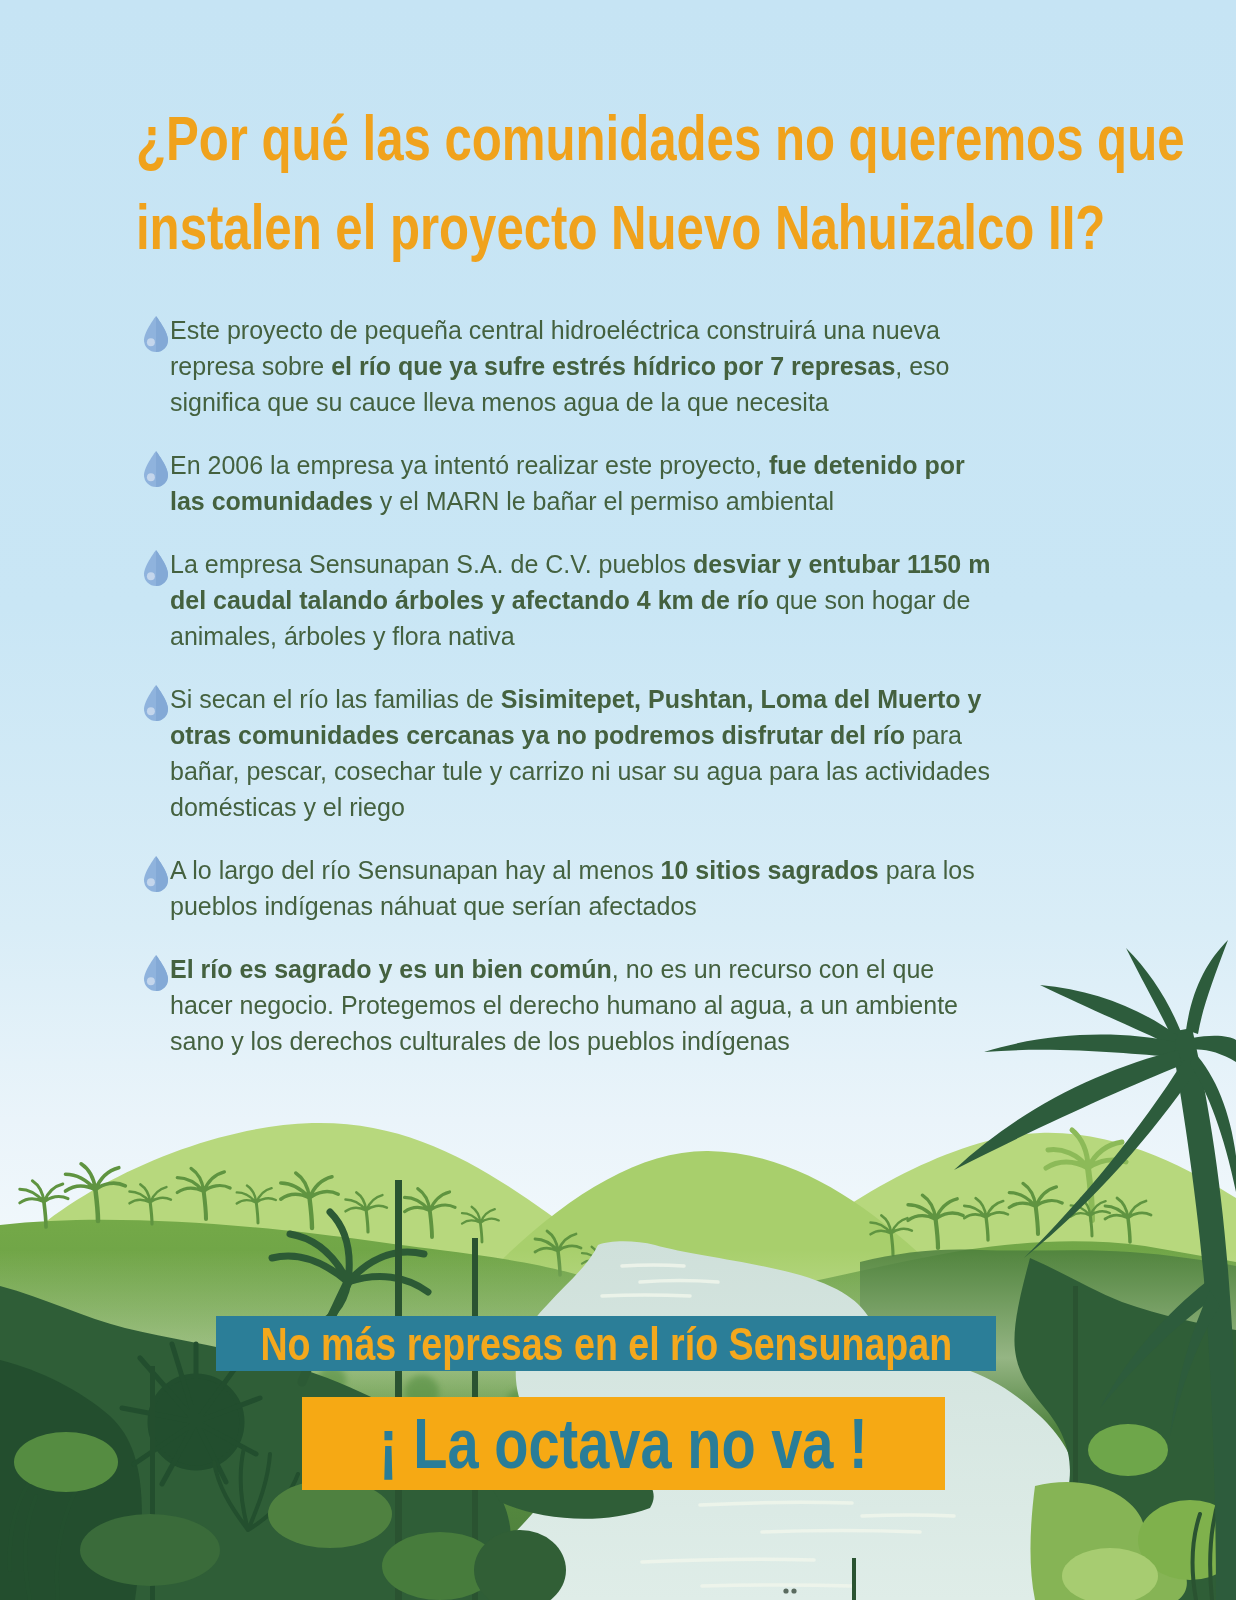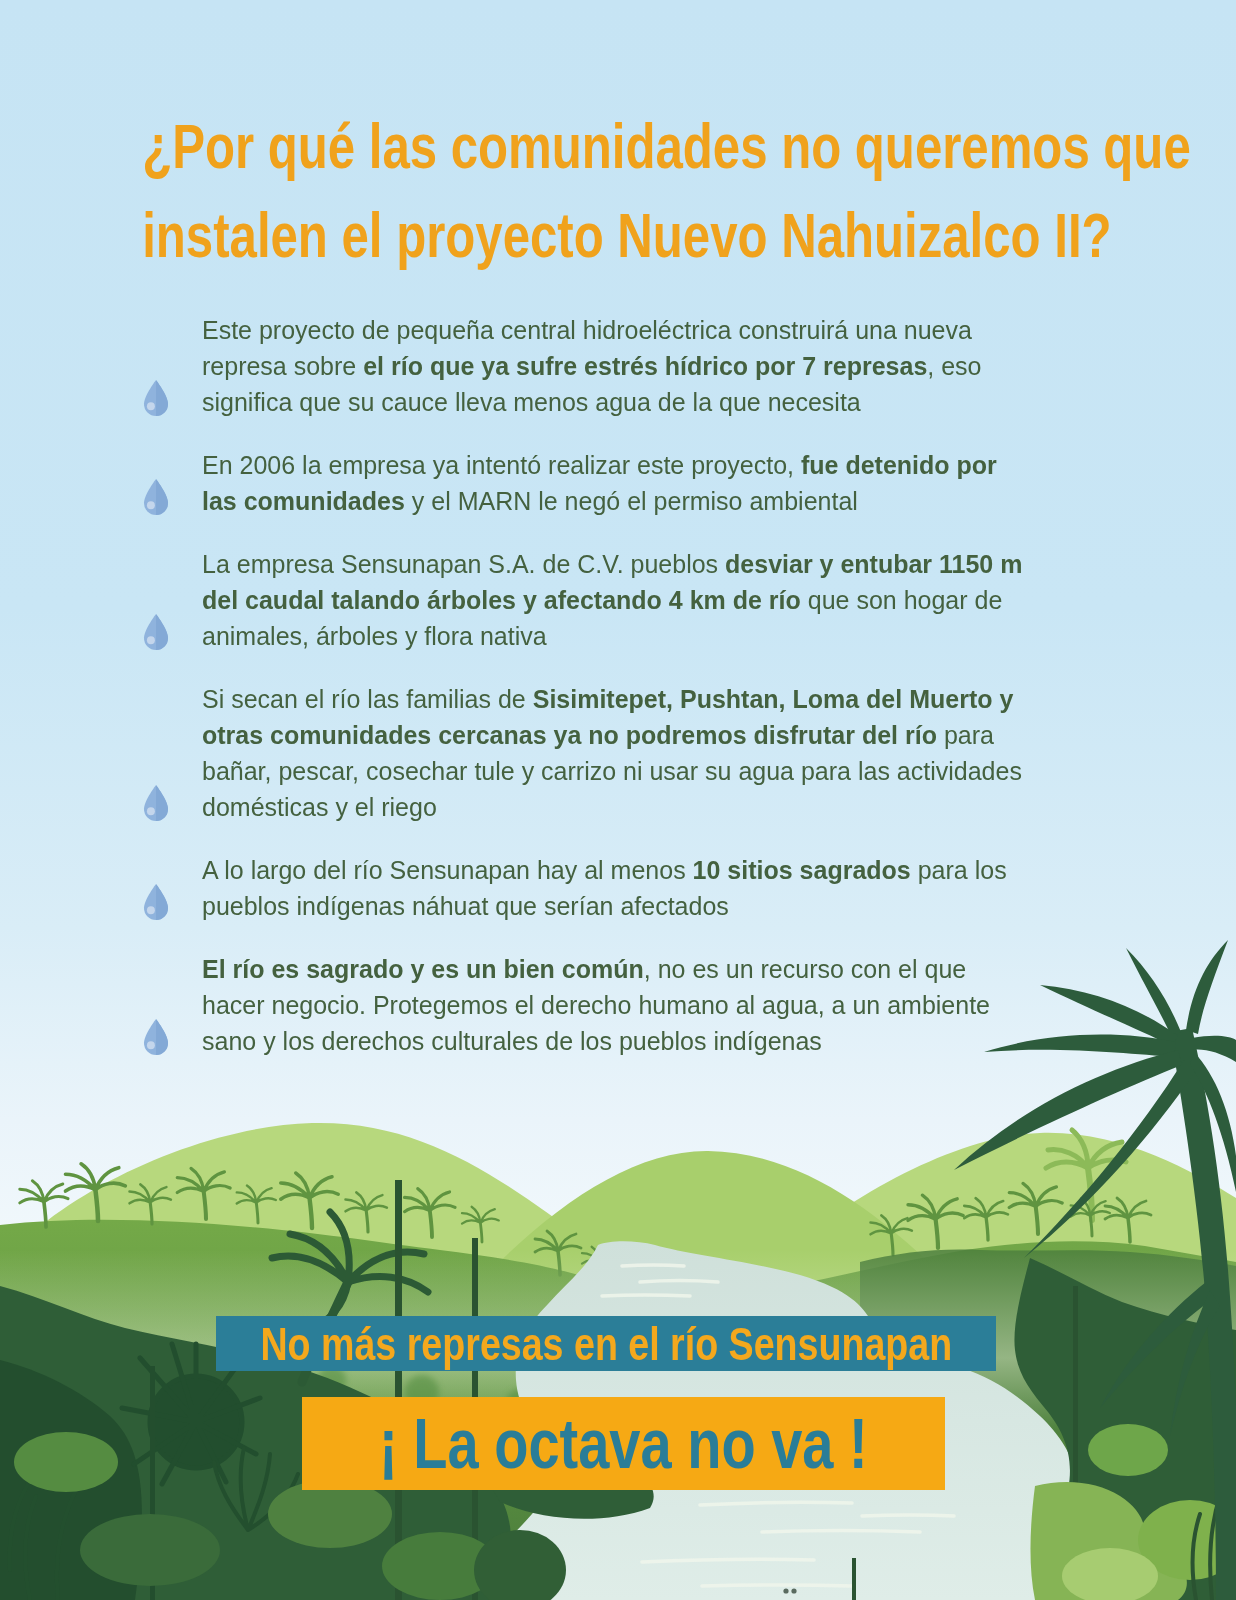--- a/index.html
+++ b/index.html
@@ -3,31 +3,31 @@
 <meta charset="utf-8">
 <style>
   html,body { margin:0; padding:0; background:#ffffff; }
   .page {
     position:relative; width:1236px; height:1600px; overflow:hidden;
     font-family:"Liberation Sans", sans-serif;
     background:linear-gradient(180deg,#c6e4f4 0%, #c9e6f5 38%, #d9edf7 58%, #eaf4fa 70%, #f3f9fc 80%, #f5fafc 100%);
   }
   
   .title {
-    position:absolute; top:94px; left:0; right:0; margin:8px;
+    position:absolute; top:94px; left:0; right:0; margin:0;
     text-align:right; color:#f0a21c; font-weight:bold;
     font-size:63px; line-height:89px; letter-spacing:0px;
   }
   .title .tline { display:block; transform:scaleX(0.78); transform-origin:center; white-space:nowrap; }
   
   .bullets {
     position:absolute; top:312px; left:142px; width:892px;
     display:flex; flex-direction:column; gap:27px;
   }
-  .bullet { display:flex; gap:32px; align-items:flex-end; }
+  .bullet { display:flex; align-items:flex-start; }
   .drop-wrap { flex:0 0 28px; padding-top:3px; }
   .bullet-text { margin:0; width:832px; font-size:25px; line-height:36px; color:#44613f; }
   .bullet-text .b { font-weight:bold; }
   
   .landscape { position:absolute; left:0; top:930px; width:1236px; height:670px; }
   
   .banner { position:absolute; display:flex; align-items:center; justify-content:center; z-index:5; }
   .banner span { display:inline-block; font-weight:bold; white-space:nowrap; transform:scaleX(0.8); transform-origin:center; }
   .banner-teal   { left:216px; top:1316px; width:780px; height:55px; background:#2b7e98; }
   .banner-teal span   { color:#f4a81d; font-size:47px; }
@@ -52,21 +52,21 @@
             <circle cx="9.5" cy="29.5" r="4.3" fill="#c4d6ec"></circle>
           </svg></span>
         <p class="bullet-text"><span>Este proyecto de pequeña central hidroeléctrica construirá una nueva represa sobre </span><span class="b">el río que ya sufre estrés hídrico por 7 represas</span><span>, eso significa que su cauce lleva menos agua de la que necesita</span></p>
       </div>
       <div class="bullet">
         <span class="drop-wrap"><svg viewBox="0 0 30 40" width="28" height="37">
             <path d="M15,1 C15,1 28,18 28,27 A13,13 0 1,1 2,27 C2,18 15,1 15,1 Z" fill="#8fb3dd"></path>
             <path d="M15,1 C15,1 28,18 28,27 A13,13 0 0,1 15,40 L15,1 Z" fill="#83a9d6"></path>
             <circle cx="9.5" cy="29.5" r="4.3" fill="#c4d6ec"></circle>
           </svg></span>
-        <p class="bullet-text"><span>En 2006 la empresa ya intentó realizar este proyecto, </span><span class="b">fue detenido por las comunidades</span><span> y el MARN le negó el permiso ambiental</span></p>
+        <p class="bullet-text"><span>En 2006 la empresa ya intentó realizar este proyecto, </span><span class="b">fue detenido por las comunidades</span><span> y el MARN le bañar el permiso ambiental</span></p>
       </div>
       <div class="bullet">
         <span class="drop-wrap"><svg viewBox="0 0 30 40" width="28" height="37">
             <path d="M15,1 C15,1 28,18 28,27 A13,13 0 1,1 2,27 C2,18 15,1 15,1 Z" fill="#8fb3dd"></path>
             <path d="M15,1 C15,1 28,18 28,27 A13,13 0 0,1 15,40 L15,1 Z" fill="#83a9d6"></path>
             <circle cx="9.5" cy="29.5" r="4.3" fill="#c4d6ec"></circle>
           </svg></span>
         <p class="bullet-text"><span>La empresa Sensunapan S.A. de C.V. pueblos </span><span class="b">desviar y entubar 1150 m del caudal talando árboles y afectando 4 km de río</span><span> que son hogar de animales, árboles y flora nativa</span></p>
       </div>
       <div class="bullet">

